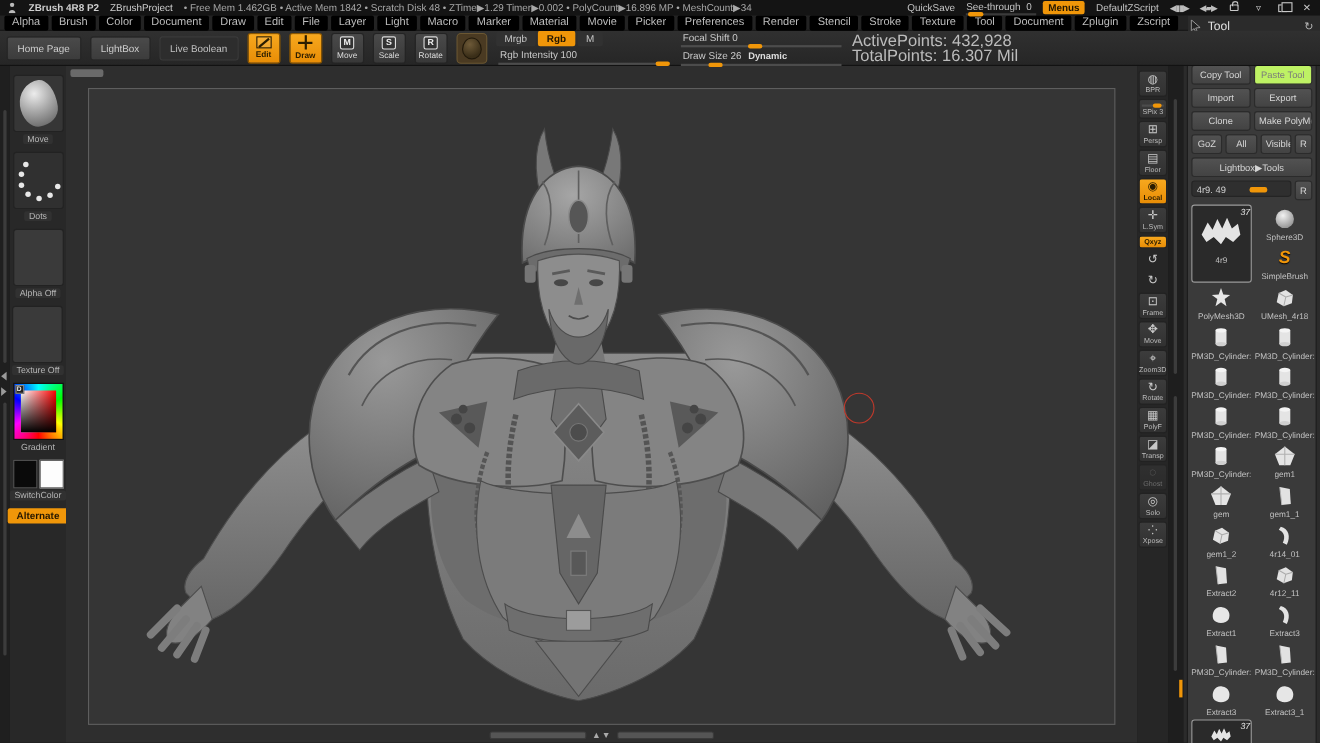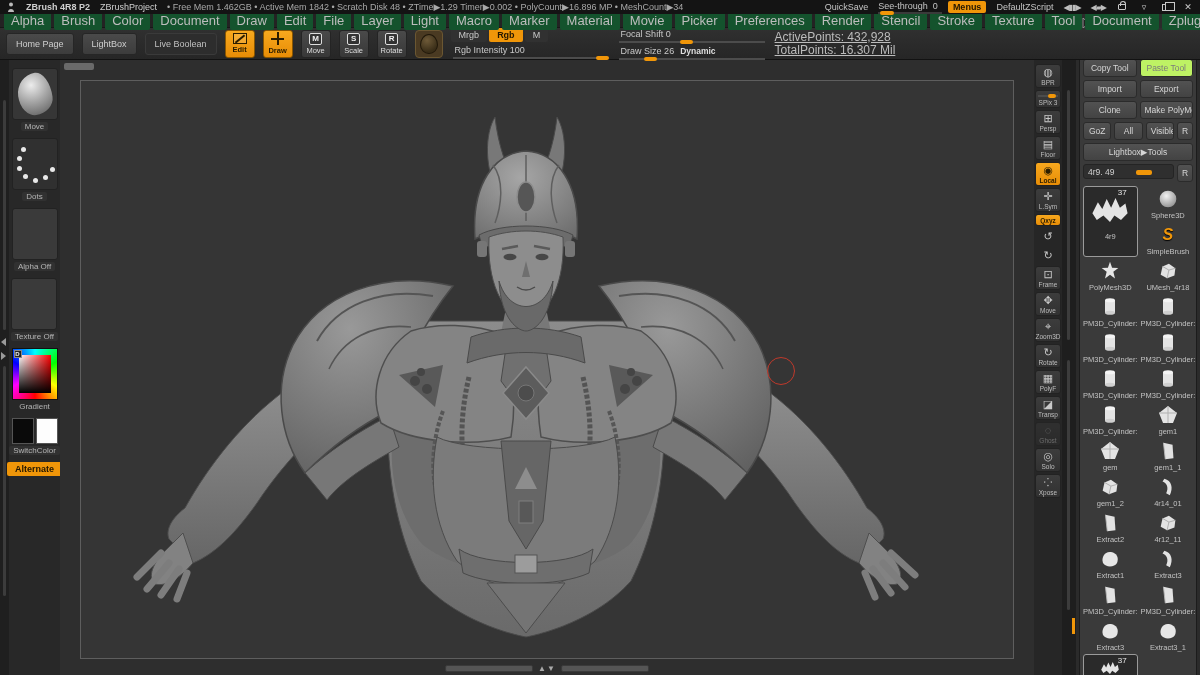--- a/index.html
+++ b/index.html
@@ -22,21 +22,21 @@
   .win-ico { display:inline-flex; align-items:center; justify-content:center; width:12px; height:11px; color:#c9c9c9; font-size:9px; cursor:pointer; }
   .ico-lock { width:8px; height:6px; border:1px solid #c9c9c9; border-radius:1px; position:relative; }
   .ico-lock::before { content:""; position:absolute; left:1px; top:-4px; width:4px; height:4px; border:1px solid #c9c9c9; border-bottom:none; border-radius:3px 3px 0 0; }
   .ico-restore { width:8px; height:7px; border:1px solid #c9c9c9; position:relative; }
   .ico-restore::before { content:""; position:absolute; left:2px; top:-3px; width:8px; height:7px; border:1px solid #c9c9c9; background:#141414; }
   .film { letter-spacing:-1px; font-size:8px; color:#bdbdbd; }
 
   
   #menubar { position:absolute; left:0; top:14px; width:1080px; height:14px; background:#232323;
     display:flex; align-items:center; padding:0 4px; gap:3px; border-bottom:1px solid #171717; z-index:25;}
-  .menu-item { background:#14532d; color:#bdbdbd; font-size:13px; padding:1px 7px 2px;
+  .menu-item { background:#000000; color:#bdbdbd; font-size:10px; padding:1px 7px 2px;
     border-radius:2px; cursor:pointer; }
 
   
   #shelf { position:absolute; left:0; top:28px; width:1200px; height:32px;
     background:linear-gradient(#303030,#262626); border-bottom:1px solid #121212;
     display:flex; align-items:center; padding:0 6px; gap:8px; z-index:20; }
   .sh-btn { background:linear-gradient(#4a4a4a,#3c3c3c); border:1px solid #262626; border-radius:3px;
     color:#cfcfcf; font-size:9px; padding:5px 9px; cursor:pointer; }
   .sh-btn.flat { background:#2d2d2d; border-color:#3a3a3a; color:#c0c0c0;text-align:right; }
   .mode-btn { width:30px; height:28px; border-radius:3px; display:flex; flex-direction:column;
@@ -56,21 +56,21 @@
     background:radial-gradient(circle at 38% 30%, #6e5a38, #3a2e18 70%); border:1px solid #20180a; }
   .sh-group { display:flex; flex-direction:column; gap:2px; }
   .sh-row { display:flex; gap:2px; align-items:center; }
   .pill { font-size:9px; color:#c9c9c9; background:#313131; border-radius:2px; padding:2px 8px; cursor:pointer; }
   .pill.orange { background:#f09609; color:#241700; font-weight:bold; }
   .pill.dim { color:#6e6e6e; background:transparent; }
   .shslider { position:relative; font-size:9px; color:#c9c9c9; padding:1px 4px 4px; cursor:pointer; }
   .shslider .track { position:absolute; left:2px; right:2px; bottom:0; height:2px; background:#4c4c4c; }
   .shslider .nub { position:absolute; bottom:-1px; width:13px; height:4px; background:#f09609; border-radius:2px; }
   .dynamic-tag { font-weight:bold; font-size:8.5px; color:#dedede; margin-left:6px; }
-  .points { font-size:12px; color:#bcbcbc; line-height:13px;text-decoration:underline; }
+  .points { font-size:15px; color:#bcbcbc; line-height:13px; }
 
   
   #left-divider { position:absolute; left:0; top:60px; width:9px; bottom:0; background:#1f1f1f; }
   #left-divider .bar { position:absolute; left:3px; width:3px; background:#3c3c3c; border-radius:2px; }
   #left-divider .tri { position:absolute; left:1px; width:0; height:0; }
   #leftshelf { position:absolute; left:9px; top:60px; width:51px; bottom:0; background:#282828;
     display:flex; flex-direction:column; align-items:center; padding-top:8px; }
   .ls-item { display:flex; flex-direction:column; align-items:center; margin-bottom:7px; cursor:pointer; }
   .ls-thumb { width:46px; height:52px; background:#363636; border:1px solid #222; border-radius:3px;
     display:flex; align-items:center; justify-content:center; position:relative; overflow:hidden; }
@@ -132,21 +132,21 @@
   .pslider { position:relative; display:flex; align-items:center; font-size:8.5px; color:#d0d0d0;
     background:#2f2f2f; border:1px solid #242424; border-radius:3px; height:15px; padding:0 4px; flex:1; }
   .pslider .nub { position:absolute; left:58%; top:5px; width:16px; height:5px; background:#f09609; border-radius:2px; }
   #tool-grid { display:grid; grid-template-columns:1fr 1fr; gap:1px 3px; margin-top:4px; }
   .tg-cell { display:flex; flex-direction:column; align-items:center; cursor:pointer; padding:1px 0; position:relative; }
   .tg-thumb { height:24px; display:flex; align-items:center; justify-content:center; }
   .tg-label { font-size:7.5px; color:#c2c2c2; max-width:56px; overflow:hidden; white-space:nowrap; }
   .tg-cell.big { grid-row:span 2; background:#2a2a2a; border:1px solid #9a9a9a; border-radius:3px; }
   .tg-cell.big .tg-thumb { height:44px; }
   .tg-cell.sel-small { background:#2a2a2a; border:1px solid #9a9a9a; border-radius:3px; }
-  .tg-badge { position:absolute; right:10px; top:1px; color:#e8e8e8; font-size:8px; }
+  .tg-badge { position:absolute; right:0; top:1px; color:#e8e8e8; font-size:8px;font-style:italic; }
 </style>
 </head>
 <body>
 
 <div id="titlebar">
   <svg width="10" height="10" viewBox="0 0 10 10">
     <circle cx="5" cy="2.4" r="2" fill="#bbb"></circle>
       <path d="M2,10 C2,6 8,6 8,10 Z" fill="#bbb"></path>
   </svg>
   <span class="app">ZBrush 4R8 P2</span>

